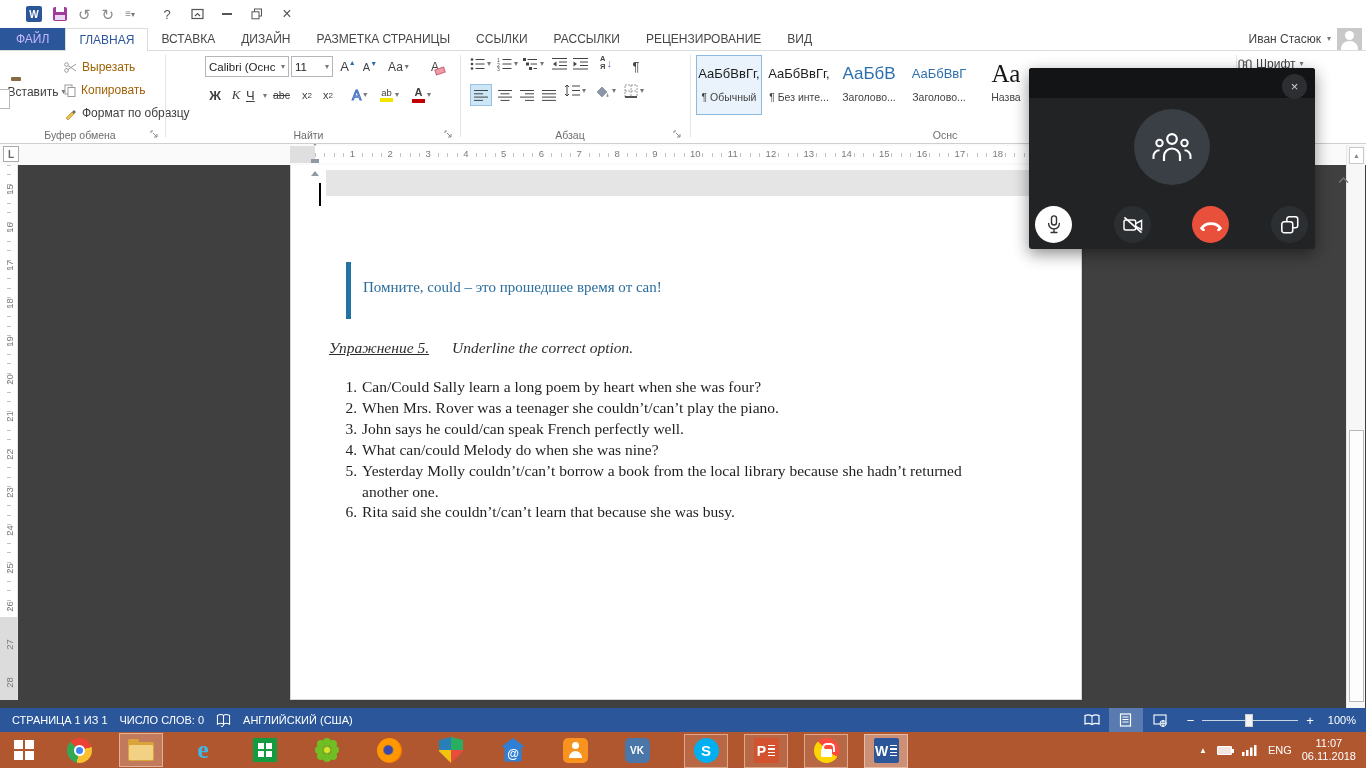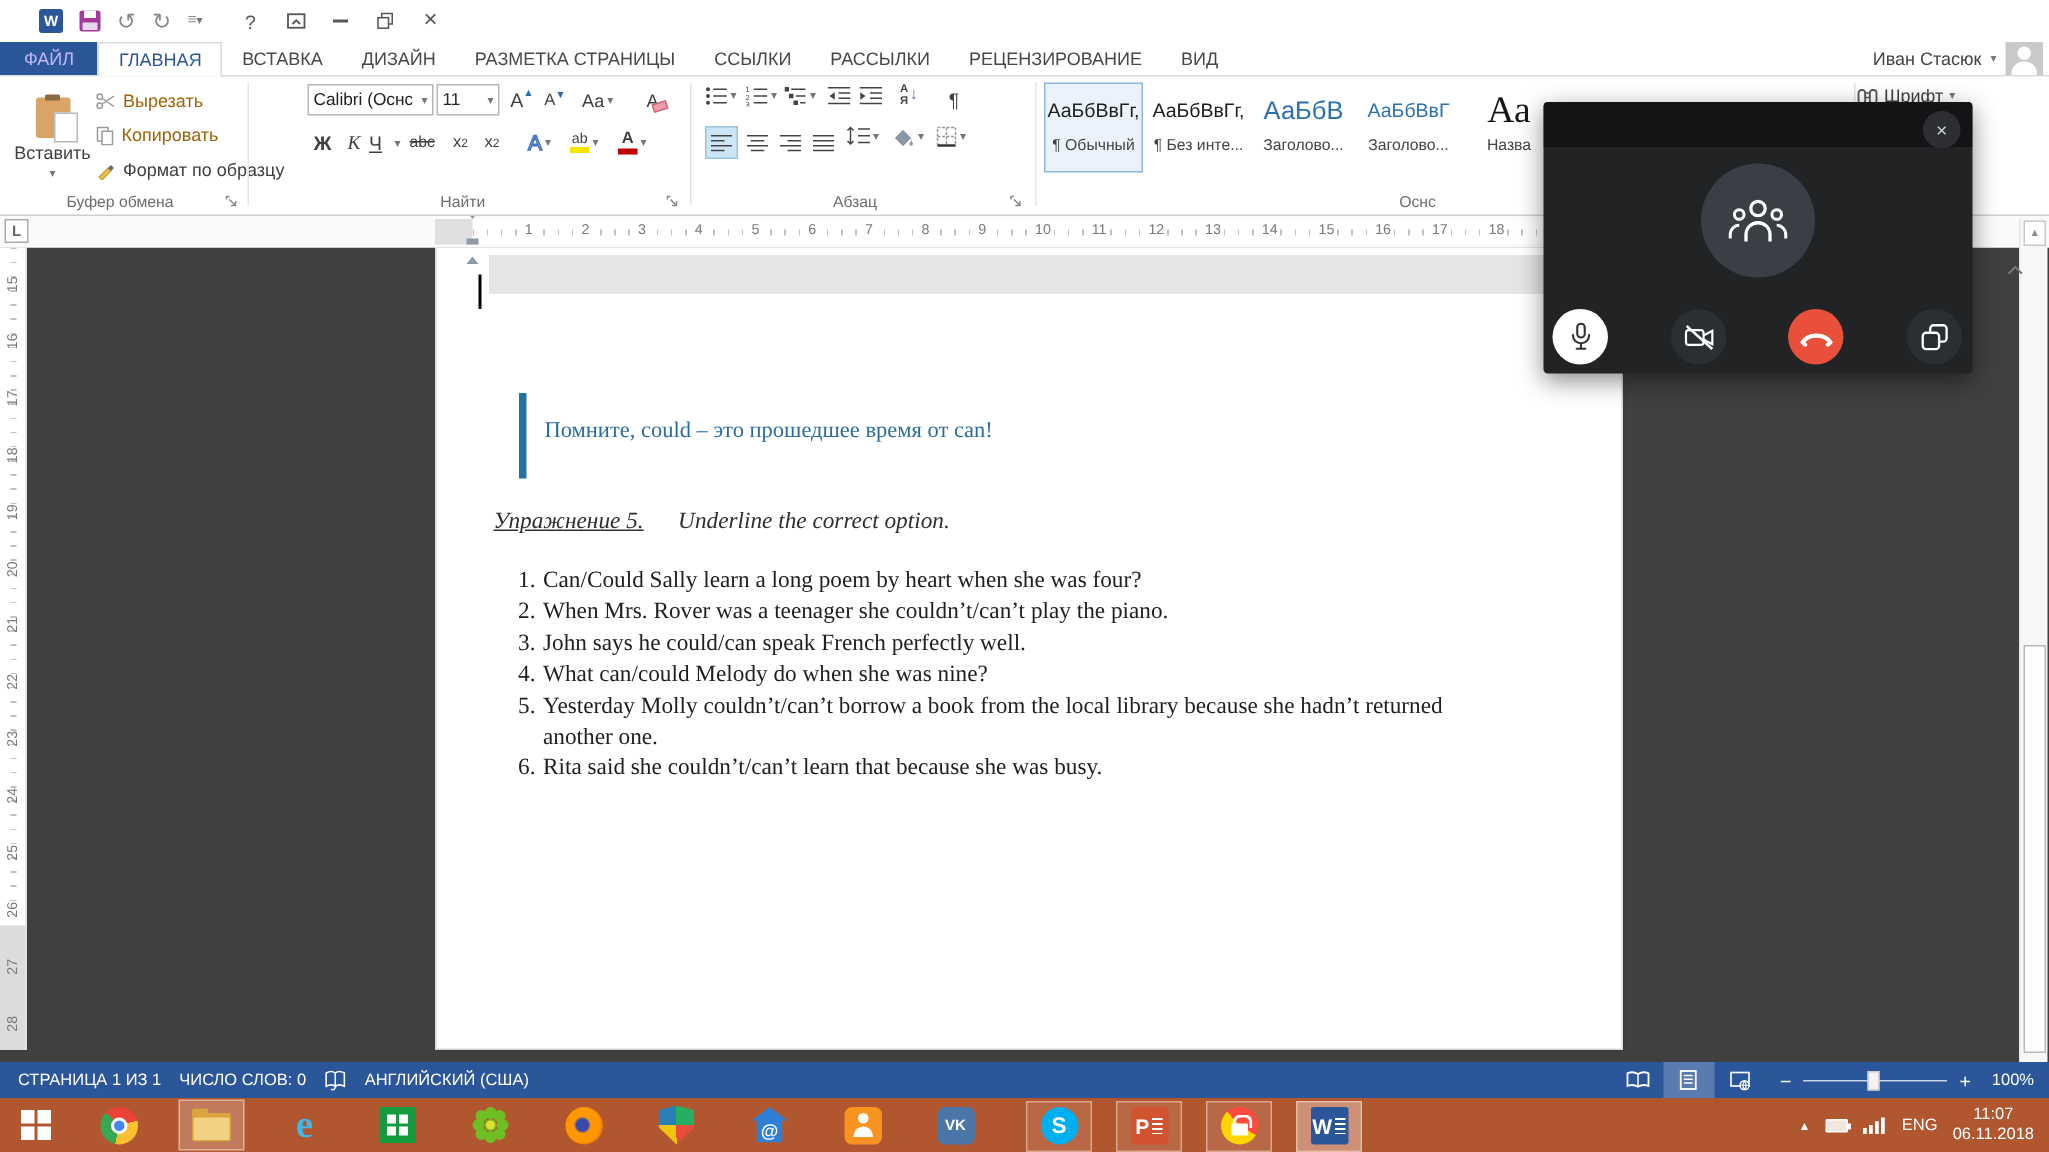--- a/index.html
+++ b/index.html
@@ -230,21 +230,21 @@
     <div class="user-area">
       <span>Иван Стасюк</span>
       <span class="dd">▾</span>
       <span class="avatar"></span>
     </div>
   </div>
 
   <div id="ribbon">
 
     <div class="abs" style="left:0;top:0;width:165px;height:92px">
-      <div class="btn" style="left:8px;top:4px;width:54px;height:74px;flex-direction:column;gap:3px">
+      <div class="btn" style="left:8px;top:4px;width:54px;height:74px;flex-direction:row;gap:3px">
         <span class="clipb"></span>
         <span class="rlbl">Вставить</span>
         <span class="dd">▾</span>
       </div>
       <div class="btn" style="left:64px;top:9px;gap:5px">
         <svg width="13" height="12" viewBox="0 0 13 12">
             <circle cx="2.5" cy="9.5" r="1.8" fill="none" stroke="#9a9a9a"></circle>
             <circle cx="2.5" cy="3.5" r="1.8" fill="none" stroke="#9a9a9a"></circle>
             <path d="M4 4.5 12 10 M4 8.5 12 3" stroke="#9a9a9a" fill="none"></path>
           </svg>

